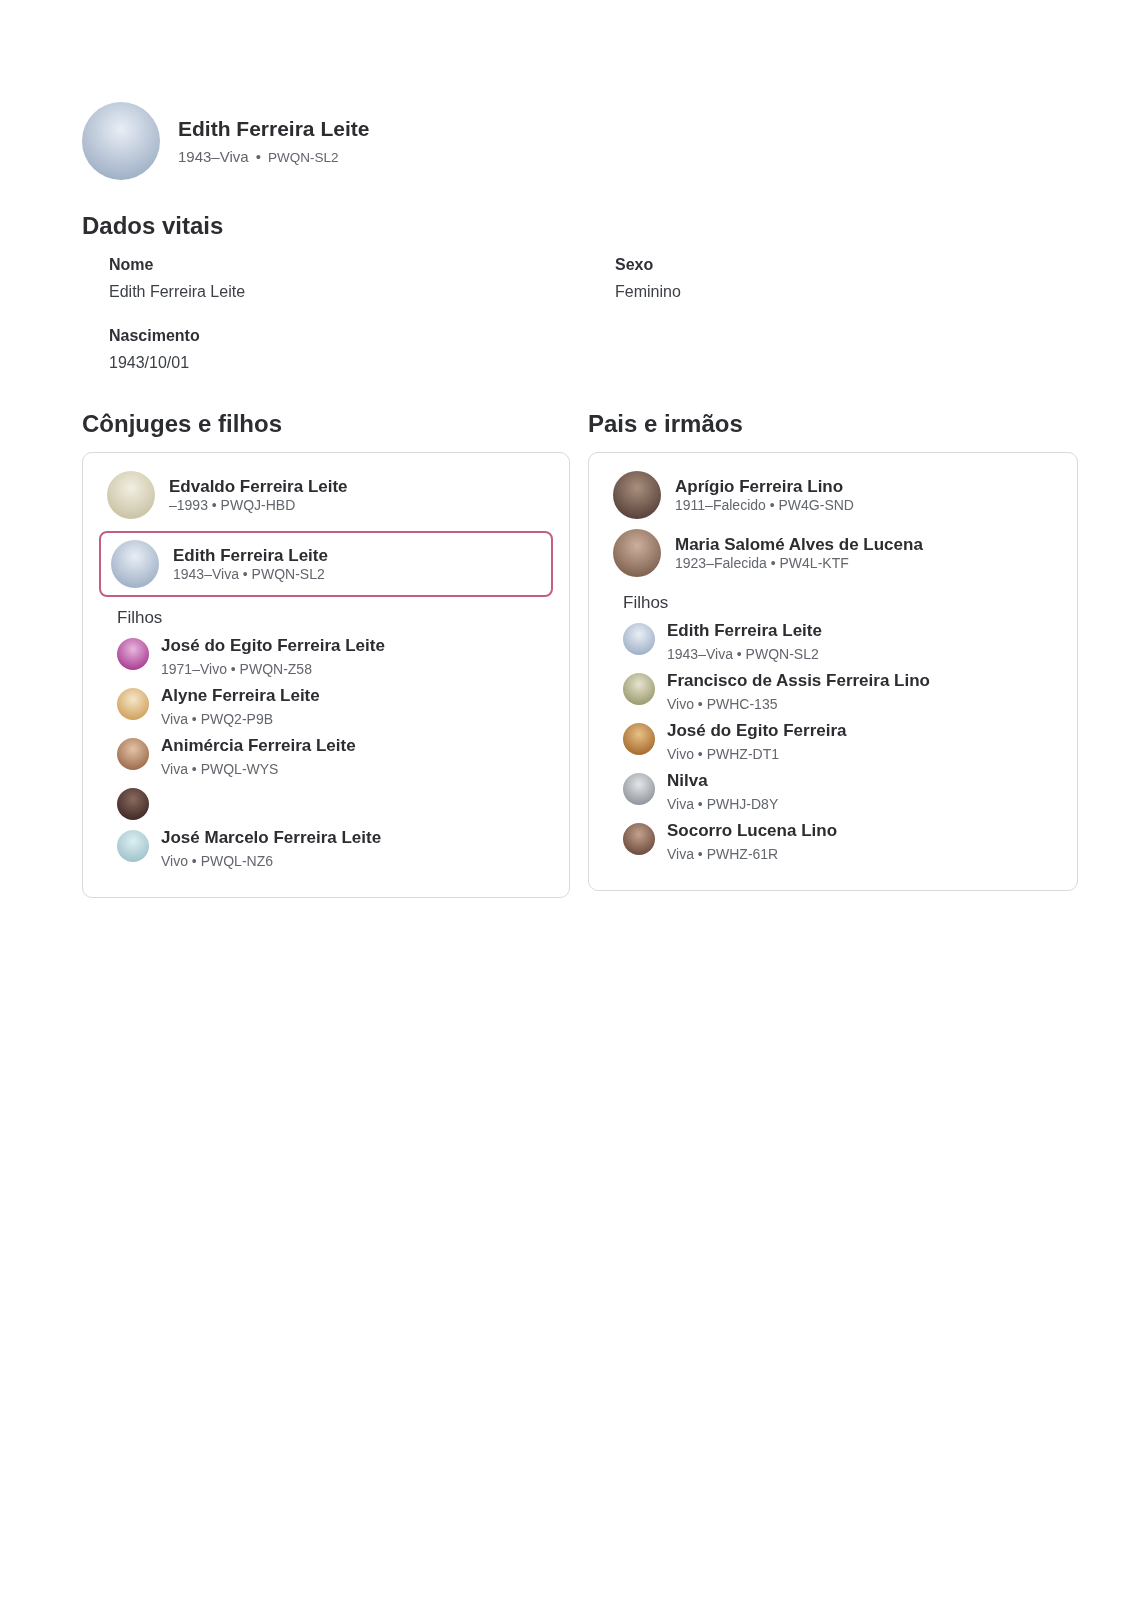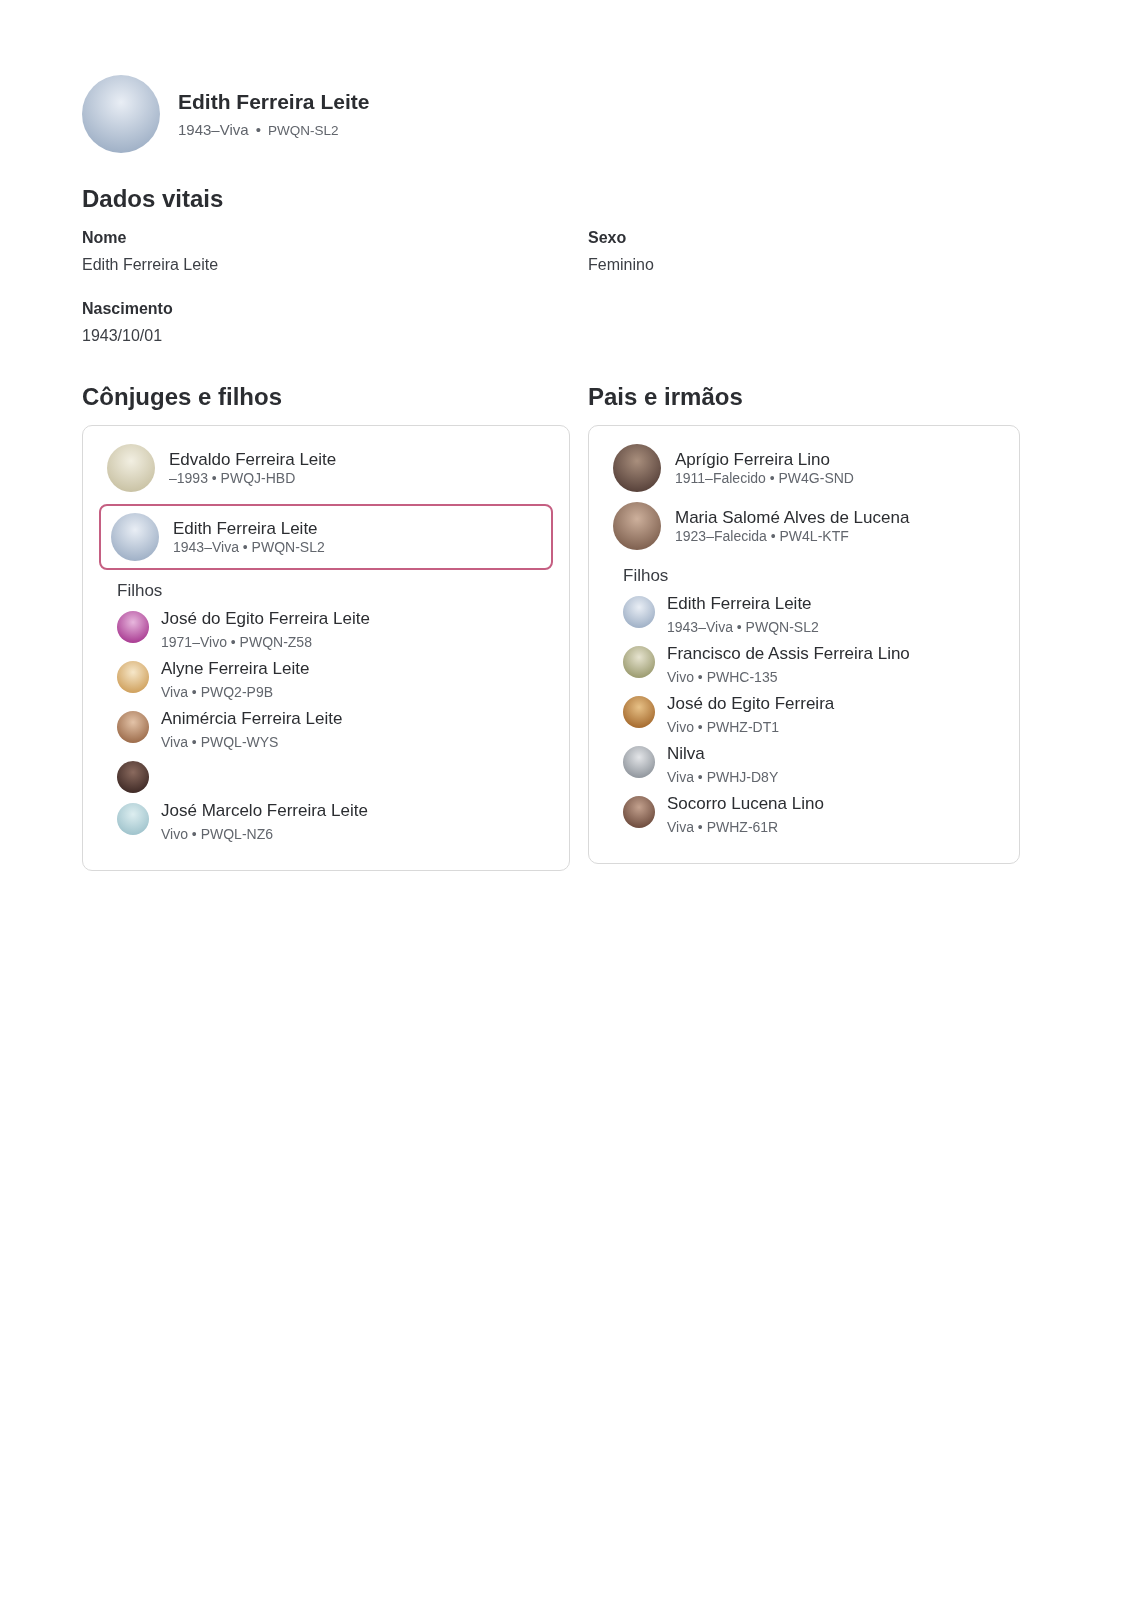--- a/index.html
+++ b/index.html
@@ -3,56 +3,56 @@
 <meta charset="utf-8">
 <style>
   html, body { margin: 0; padding: 0; }
   body {
     width: 1131px;
     min-height: 1600px;
     background: #ffffff;
     font-family: "Liberation Sans", sans-serif;
     color: #2b2d31;
   }
-  .page { padding: 75px 53px 0 82px; box-sizing: border-box; }
+  .page { padding: 102px 53px 0 82px; box-sizing: border-box; }
 
   
   .person-header { display: flex; align-items: center; gap: 18px; margin-bottom: 32px; }
   .avatar { border-radius: 50%; flex: none; display: inline-block; }
   .avatar-lg { width: 78px; height: 78px; }
   .avatar-md { width: 48px; height: 48px; }
   .avatar-sm { width: 32px; height: 32px; }
   .header-name { font-size: 21px; font-weight: bold; margin: 0 0 7px 0; color: #2b2d31; }
   .header-sub { font-size: 15px; color: #61656c; display: flex; align-items: flex-end; gap: 7px; }
   .header-sub .pid { font-size: 13.5px; }
 
   
   .section-title { font-size: 24px; font-weight: bold; color: #2b2d31; margin: 0 0 16px 0; }
   .vitals { margin-bottom: 38px; }
-  .vgrid { display: grid; grid-template-columns: 506px 1fr; row-gap: 26px; }
+  .vgrid { display: grid; grid-template-columns: 506px 1fr; row-gap: 26px; margin-left: 27px; }
   .field-label { font-size: 16px; font-weight: bold; color: #2f3136; margin-bottom: 9px; }
   .field-value { font-size: 16px; color: #3c3f45; }
 
   
   .columns { display: flex; align-items: flex-start; gap: 18px; }
   .col { flex: none; }
   .col-left { width: 488px; }
-  .col-right { width: 432px; }
+  .col-right { width: 490px; }
   .col .section-title { margin-bottom: 14px; }
   .card {
     border: 1px solid #d9d9d9;
     border-radius: 10px;
     padding: 13px 16px 20px 16px;
     background: #fff;
     box-sizing: border-box;
   }
 
   
   .person-row { display: flex; align-items: center; gap: 14px; padding: 5px 0 5px 8px; }
-  .p-name { font-size: 17px; font-weight: normal; color: #2b2d31; line-height: 1.25; }
+  .p-name { font-size: 17px; font-weight: bold; color: #2b2d31; line-height: 1.25; }
   .p-sub { font-size: 14px; color: #62666d; line-height: 1.2; }
 
   
   .selected-box {
     border: 2px solid #c55f82;
     border-radius: 8px;
     padding: 7px 8px;
     margin: 7px 0 3px 0;
   }
   .selected-box .person-row { padding: 0 0 0 2px; }

